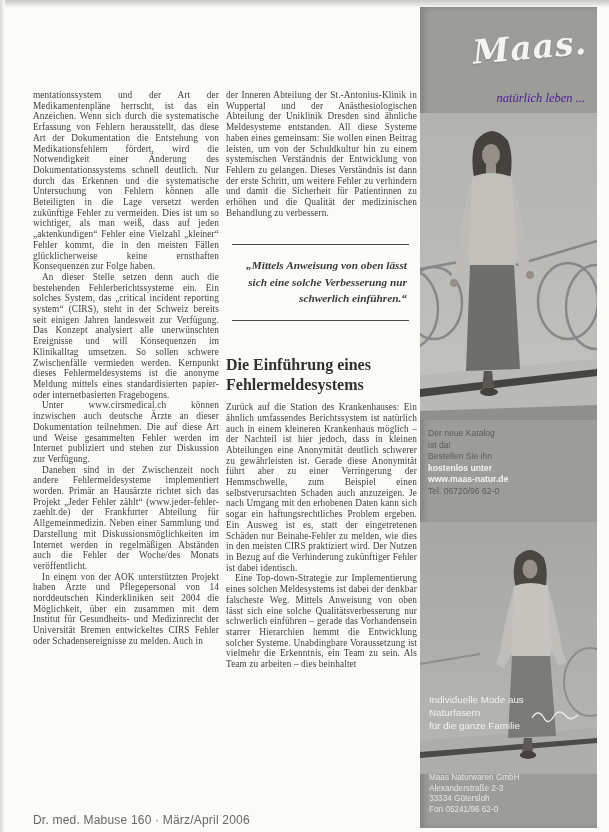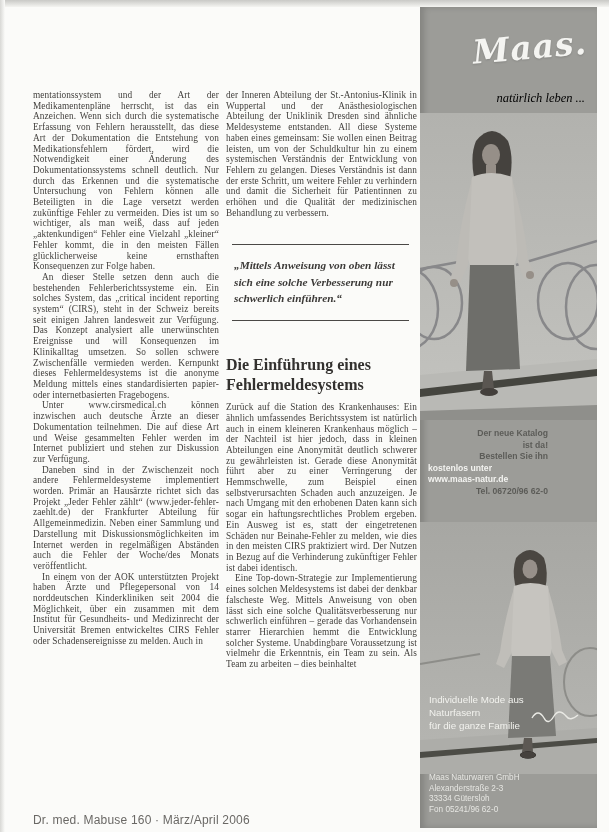--- a/index.html
+++ b/index.html
@@ -13,42 +13,42 @@
   .col{position:absolute;top:90px;}
   .col1{left:33px;width:186px;}
   .col2{left:226px;width:191px;}
   .col p{margin:0;font-size:9.3px;line-height:10.7px;text-align:justify;
          color:#413f3c;letter-spacing:.1px;}
   .col p.ind{text-indent:9px;}
 
   .quote{margin:26px 8px 0 6px;padding:12px 2px 13px;
          border-top:1.5px solid #4a4846;border-bottom:1.5px solid #4a4846;
          font-style:italic;font-weight:600;font-size:11.3px;line-height:1.45;
-         text-align:left;color:#3c3a38;}
+         text-align:right;color:#3c3a38;}
   .sect-head{margin:34px 0 6px 0;font-family:Liberation Serif, serif;
              font-weight:bold;font-size:16px;line-height:1.3;color:#33312f;}
 
   .footer{position:absolute;left:33px;top:813px;font-family:"Liberation Sans",sans-serif;
           font-size:12px;color:#6a6865;letter-spacing:.2px;}
 
   
   .ad{position:absolute;left:420px;top:7px;width:177px;height:821px;
       background:#9c9c98;overflow:hidden;box-shadow:inset 4px 0 6px rgba(0,0,0,.16);}
   .ad .brand{position:absolute;top:26px;left:0;right:10px;text-align:right;
              font-family:"DejaVu Serif",serif;font-style:italic;font-weight:bold;
              font-size:33px;line-height:1;color:#f4f4f1;transform:rotate(-5deg);
              letter-spacing:1px;text-shadow:0 1px 2px rgba(0,0,0,.15);}
   .ad .tagline{position:absolute;top:84px;right:12px;font-style:italic;
-               font-size:12.5px;color:#000000;}
+               font-size:12.5px;color:#4c1d95;}
   .ad svg{position:absolute;left:0;}
   .photo1{top:106px;}
   .photo2{top:515px;}
   .promo{position:absolute;top:421px;left:8px;width:120px;
          font-family:"Liberation Sans",sans-serif;font-size:8.6px;line-height:11.5px;}
-  .promo .d{color:#5c5c58;font-weight:bold;text-align:right;}
+  .promo .d{color:#5c5c58;font-weight:normal;}
   .promo .w{color:#f3f3f0;font-weight:bold;}
   .claim{position:absolute;top:686px;left:9px;font-family:"Liberation Sans",sans-serif;
          font-size:9.8px;line-height:13px;color:#f2f2ee;}
   .address{position:absolute;top:766px;left:9px;font-family:"Liberation Sans",sans-serif;
            font-size:8.2px;line-height:10.5px;color:#e6e6e2;}
 </style>
 </head>
 <body>
 
 <div class="page">

